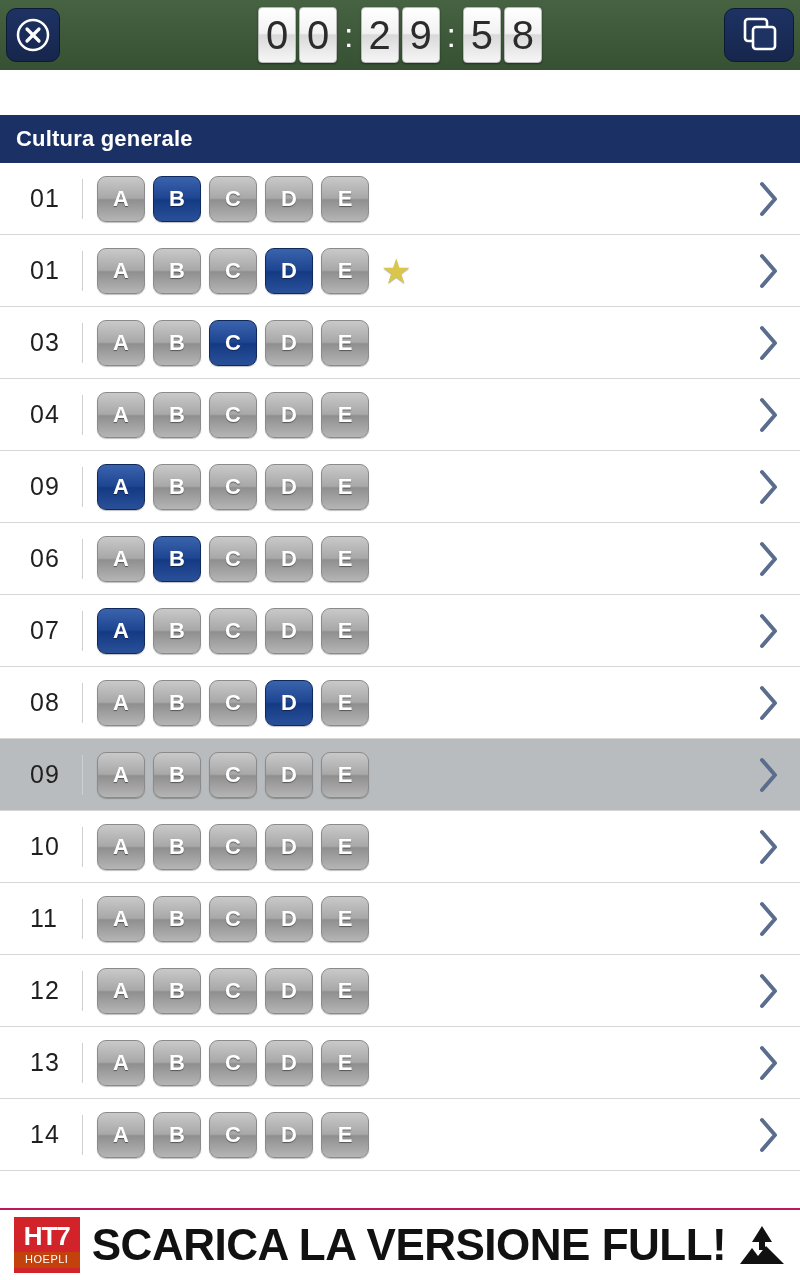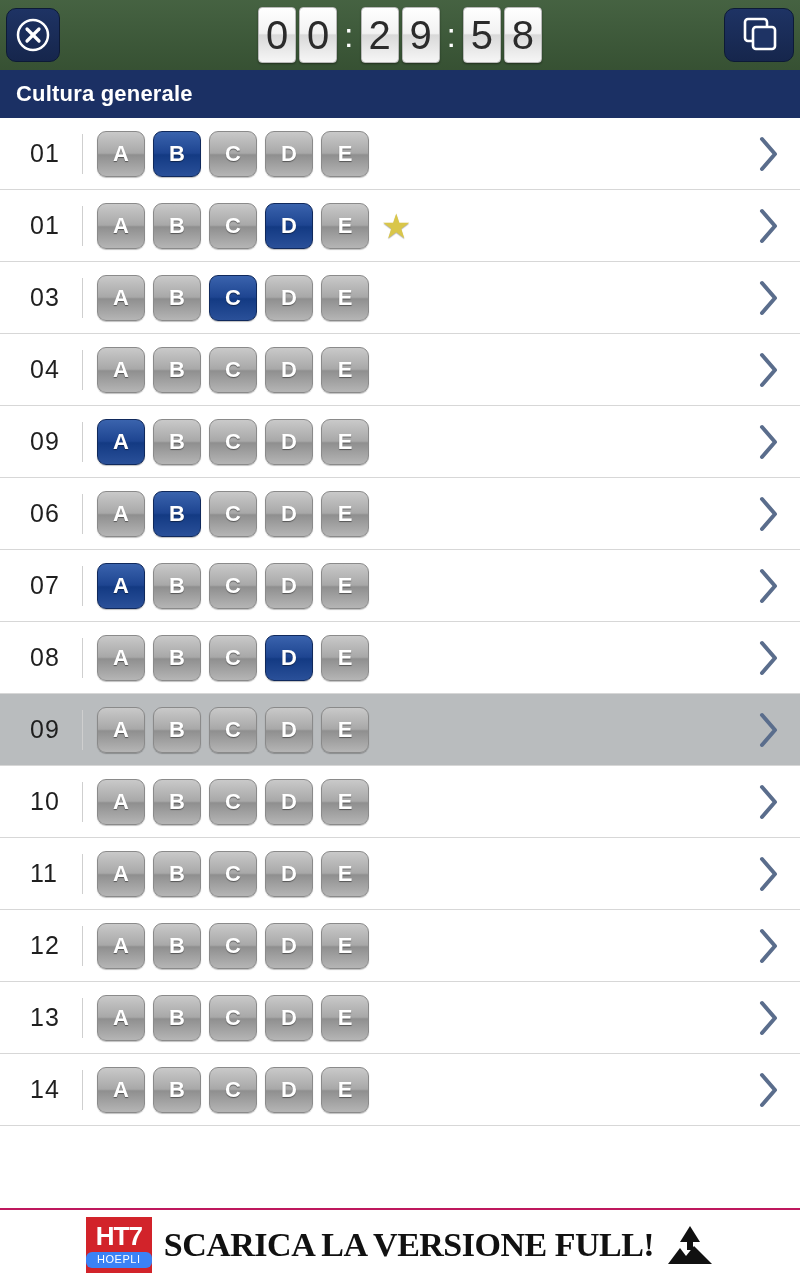--- a/index.html
+++ b/index.html
@@ -70,20 +70,21 @@
     padding: 0 5px;
     line-height: 40px;
   }
 
   
   .list {
     flex: 1 1 auto;
     overflow: hidden;
     background: #ffffff;
     position: relative;
+    margin-top: 45px;
   }
   .section-header {
     height: 48px;
     background: #1b3064;
     color: #ffffff;
     font-size: 22px;
     font-weight: bold;
     display: flex;
     align-items: center;
     padding-left: 16px;
@@ -162,34 +163,33 @@
     color: #ffffff;
     display: flex;
     flex-direction: column;
     align-items: center;
     justify-content: center;
     line-height: 1;
   }
   .ad-logo .ht { font-size: 26px; font-weight: bold; letter-spacing: -1px; }
   .ad-logo .hoepli {
     font-size: 11px;
-    background: #3b82f6;
+    background: #c2410c;
     color: #ffffff;
     width: 100%;
     text-align: center;
     padding: 2px 0 3px;
     margin-top: 3px;
     letter-spacing: 0.5px;
-    border-radius: 6px;
   }
   .ad-text {
-    font-size: 34px;
+    font-size: 44px;
     font-weight: bold;
     color: #111111;
-    font-family: Liberation Serif, serif;
+    font-family: Liberation Sans, sans-serif;
     letter-spacing: -0.5px;
   }
   .ad-dl { display: flex; align-items: flex-end; }
 </style>
 </head>
 <body>
 
 <div id="app">
 
   <div class="topbar">

